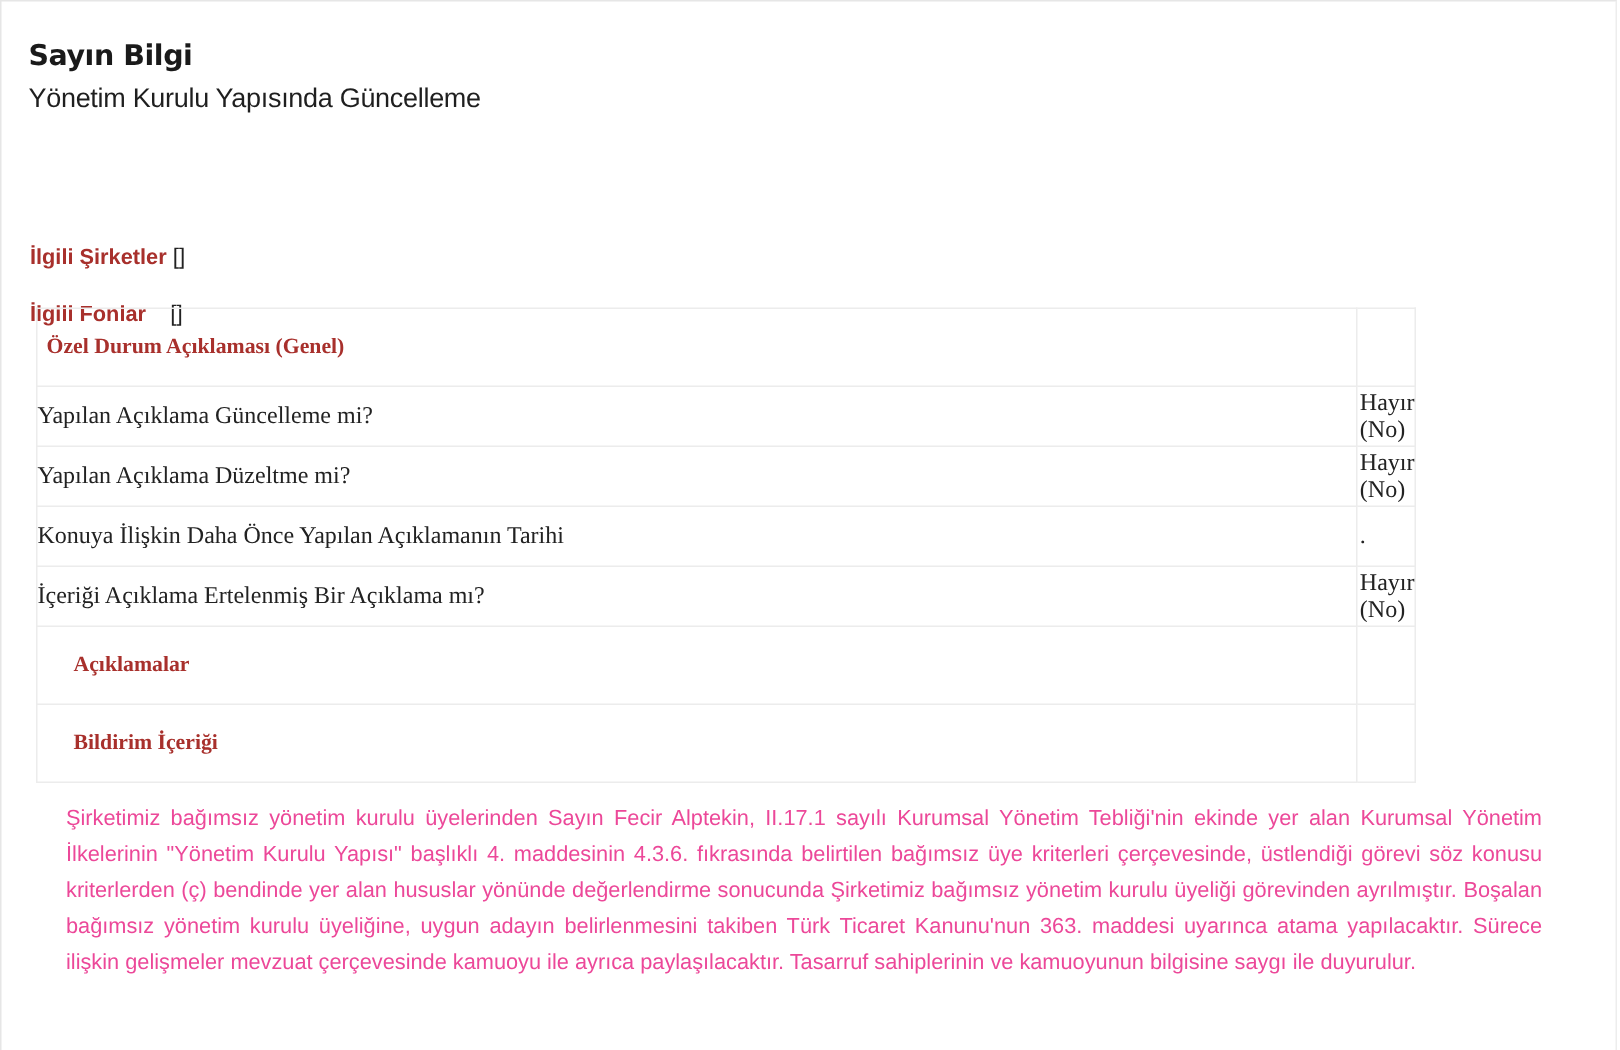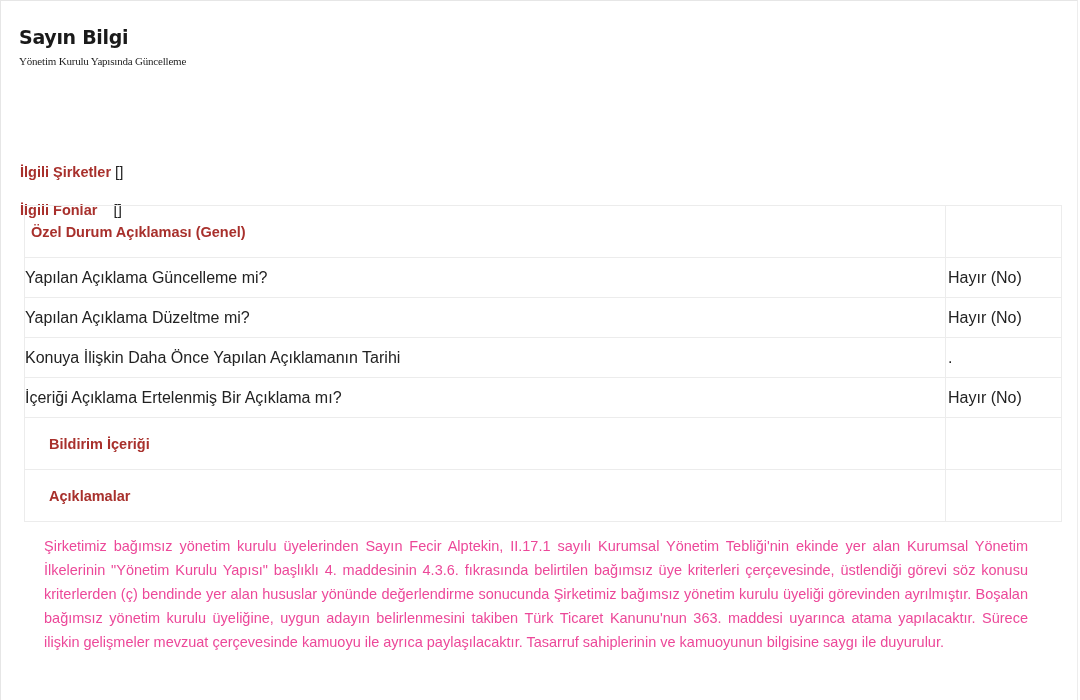--- a/index.html
+++ b/index.html
@@ -1,24 +1,24 @@
 <!DOCTYPE html>
 <html><head>
 <meta charset="utf-8">
 <style>
   html, body { margin: 0; padding: 0; background: #ffffff; }
   body { width: 1080px; height: 700px; overflow: hidden; position: relative; font-family: "Liberation Sans", sans-serif; }
   .frame { position: absolute; left: 0; top: 0; width: 1078px; height: 700px; border-left: 1px solid #e6e6e6; border-top: 1px solid #e6e6e6; border-right: 1px solid #ededed; box-sizing: border-box; }
   .title { position: absolute; left: 19px; top: 26px; font-family: "DejaVu Sans", sans-serif; font-weight: bold; font-size: 19px; color: #1a1a1a; letter-spacing: -0.3px; }
-  .subtitle { position: absolute; left: 19px; top: 55px; font-family: Liberation Serif, serif; font-size: 11px; color: #1f1f1f; letter-spacing: -0.2px; }
+  .subtitle { position: absolute; left: 19px; top: 55px; font-family: Liberation Sans, sans-serif; font-size: 18px; color: #1f1f1f; letter-spacing: -0.2px; }
   .related { position: absolute; left: 20px; font-size: 14.5px; font-weight: bold; color: #a8302c; margin-top: 27px; }
   .related .val { color: #222; font-weight: normal; font-size: 15px; }
   .r1 { top: 136px; }
   .r2 { top: 174px; }
-  table { position: absolute; left: 24px; top: 205px; width: 1038px; border-collapse: collapse; }
+  table { position: absolute; left: 24px; top: 205px; width: 920px; border-collapse: collapse; font-family: Liberation Serif, serif; }
   td { border: 1px solid #ececec; font-size: 16px; color: #222; padding: 0; }
   td.label { width: 896px; }
   td.value { padding-left: 2px; margin-left: 46px; }
   .sec-head td { height: 51px; }
   .sec-head .lbl { color: #a8302c; font-weight: bold; font-size: 14.5px; padding-left: 6px; }
   .sub-head .lbl { color: #a8302c; font-weight: bold; font-size: 14.5px; padding-left: 24px; }
   .row td { height: 39px; }
   .row .lbl { }
   .body-text { position: absolute; left: 44px; top: 534px; width: 984px; font-size: 14.5px; line-height: 24px; color: #ec4899; text-align: justify; }
 </style>
@@ -55,23 +55,23 @@
   </tr>
   <tr class="row">
     <td class="label lbl">Konuya İlişkin Daha Önce Yapılan Açıklamanın Tarihi</td>
     <td class="value">.</td>
   </tr>
   <tr class="row">
     <td class="label lbl">İçeriği Açıklama Ertelenmiş Bir Açıklama mı?</td>
     <td class="value">Hayır (No)</td>
   </tr>
   <tr class="sec-head sub-head">
-    <td class="label lbl">Bildirim İçeriği</td>
+    <td class="label lbl">Açıklamalar</td>
     <td class="value"></td>
   </tr>
   <tr class="sec-head sub-head">
-    <td class="label lbl">Açıklamalar</td>
+    <td class="label lbl">Bildirim İçeriği</td>
     <td class="value"></td>
   </tr>
 </tbody>
   </table>
 
 <div class="body-text">Şirketimiz bağımsız yönetim kurulu üyelerinden Sayın Fecir Alptekin, II.17.1 sayılı Kurumsal Yönetim Tebliği'nin ekinde yer alan Kurumsal Yönetim İlkelerinin "Yönetim Kurulu Yapısı" başlıklı 4. maddesinin 4.3.6. fıkrasında belirtilen bağımsız üye kriterleri çerçevesinde, üstlendiği görevi söz konusu kriterlerden (ç) bendinde yer alan hususlar yönünde değerlendirme sonucunda Şirketimiz bağımsız yönetim kurulu üyeliği görevinden ayrılmıştır. Boşalan bağımsız yönetim kurulu üyeliğine, uygun adayın belirlenmesini takiben Türk Ticaret Kanunu'nun 363. maddesi uyarınca atama yapılacaktır. Sürece ilişkin gelişmeler mevzuat çerçevesinde kamuoyu ile ayrıca paylaşılacaktır. Tasarruf sahiplerinin ve kamuoyunun bilgisine saygı ile duyurulur.</div>
 
 </body></html>

